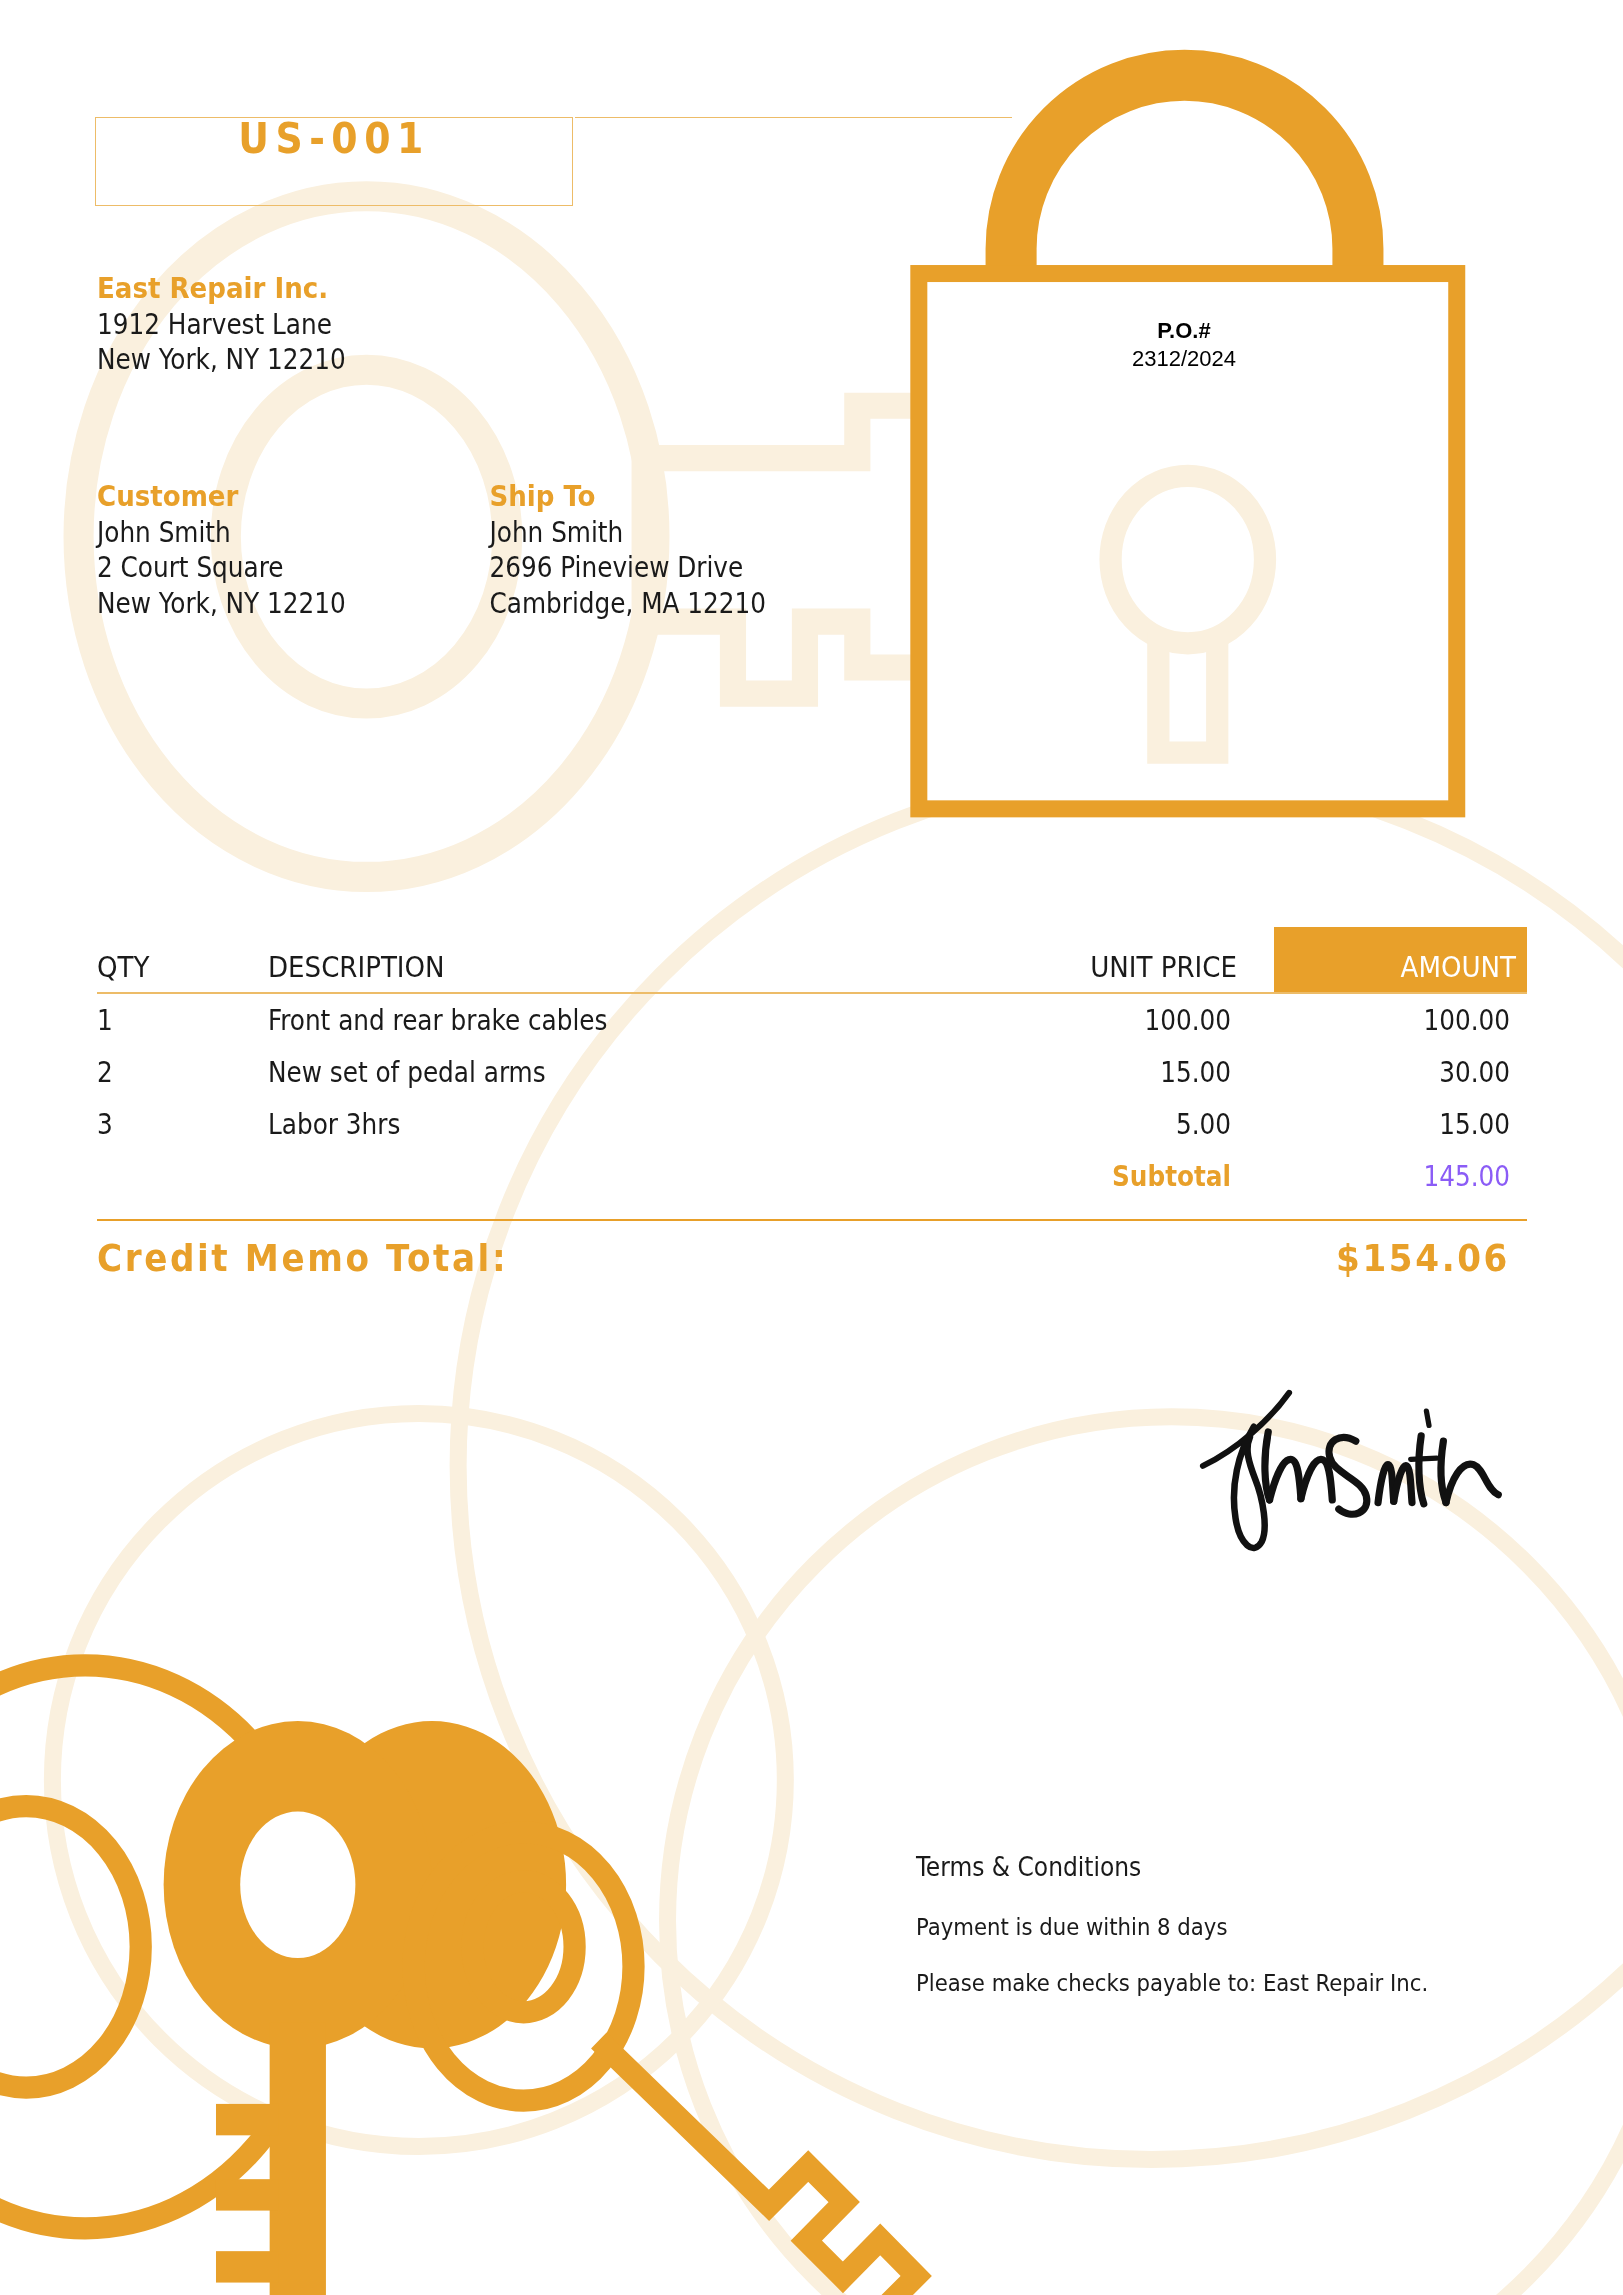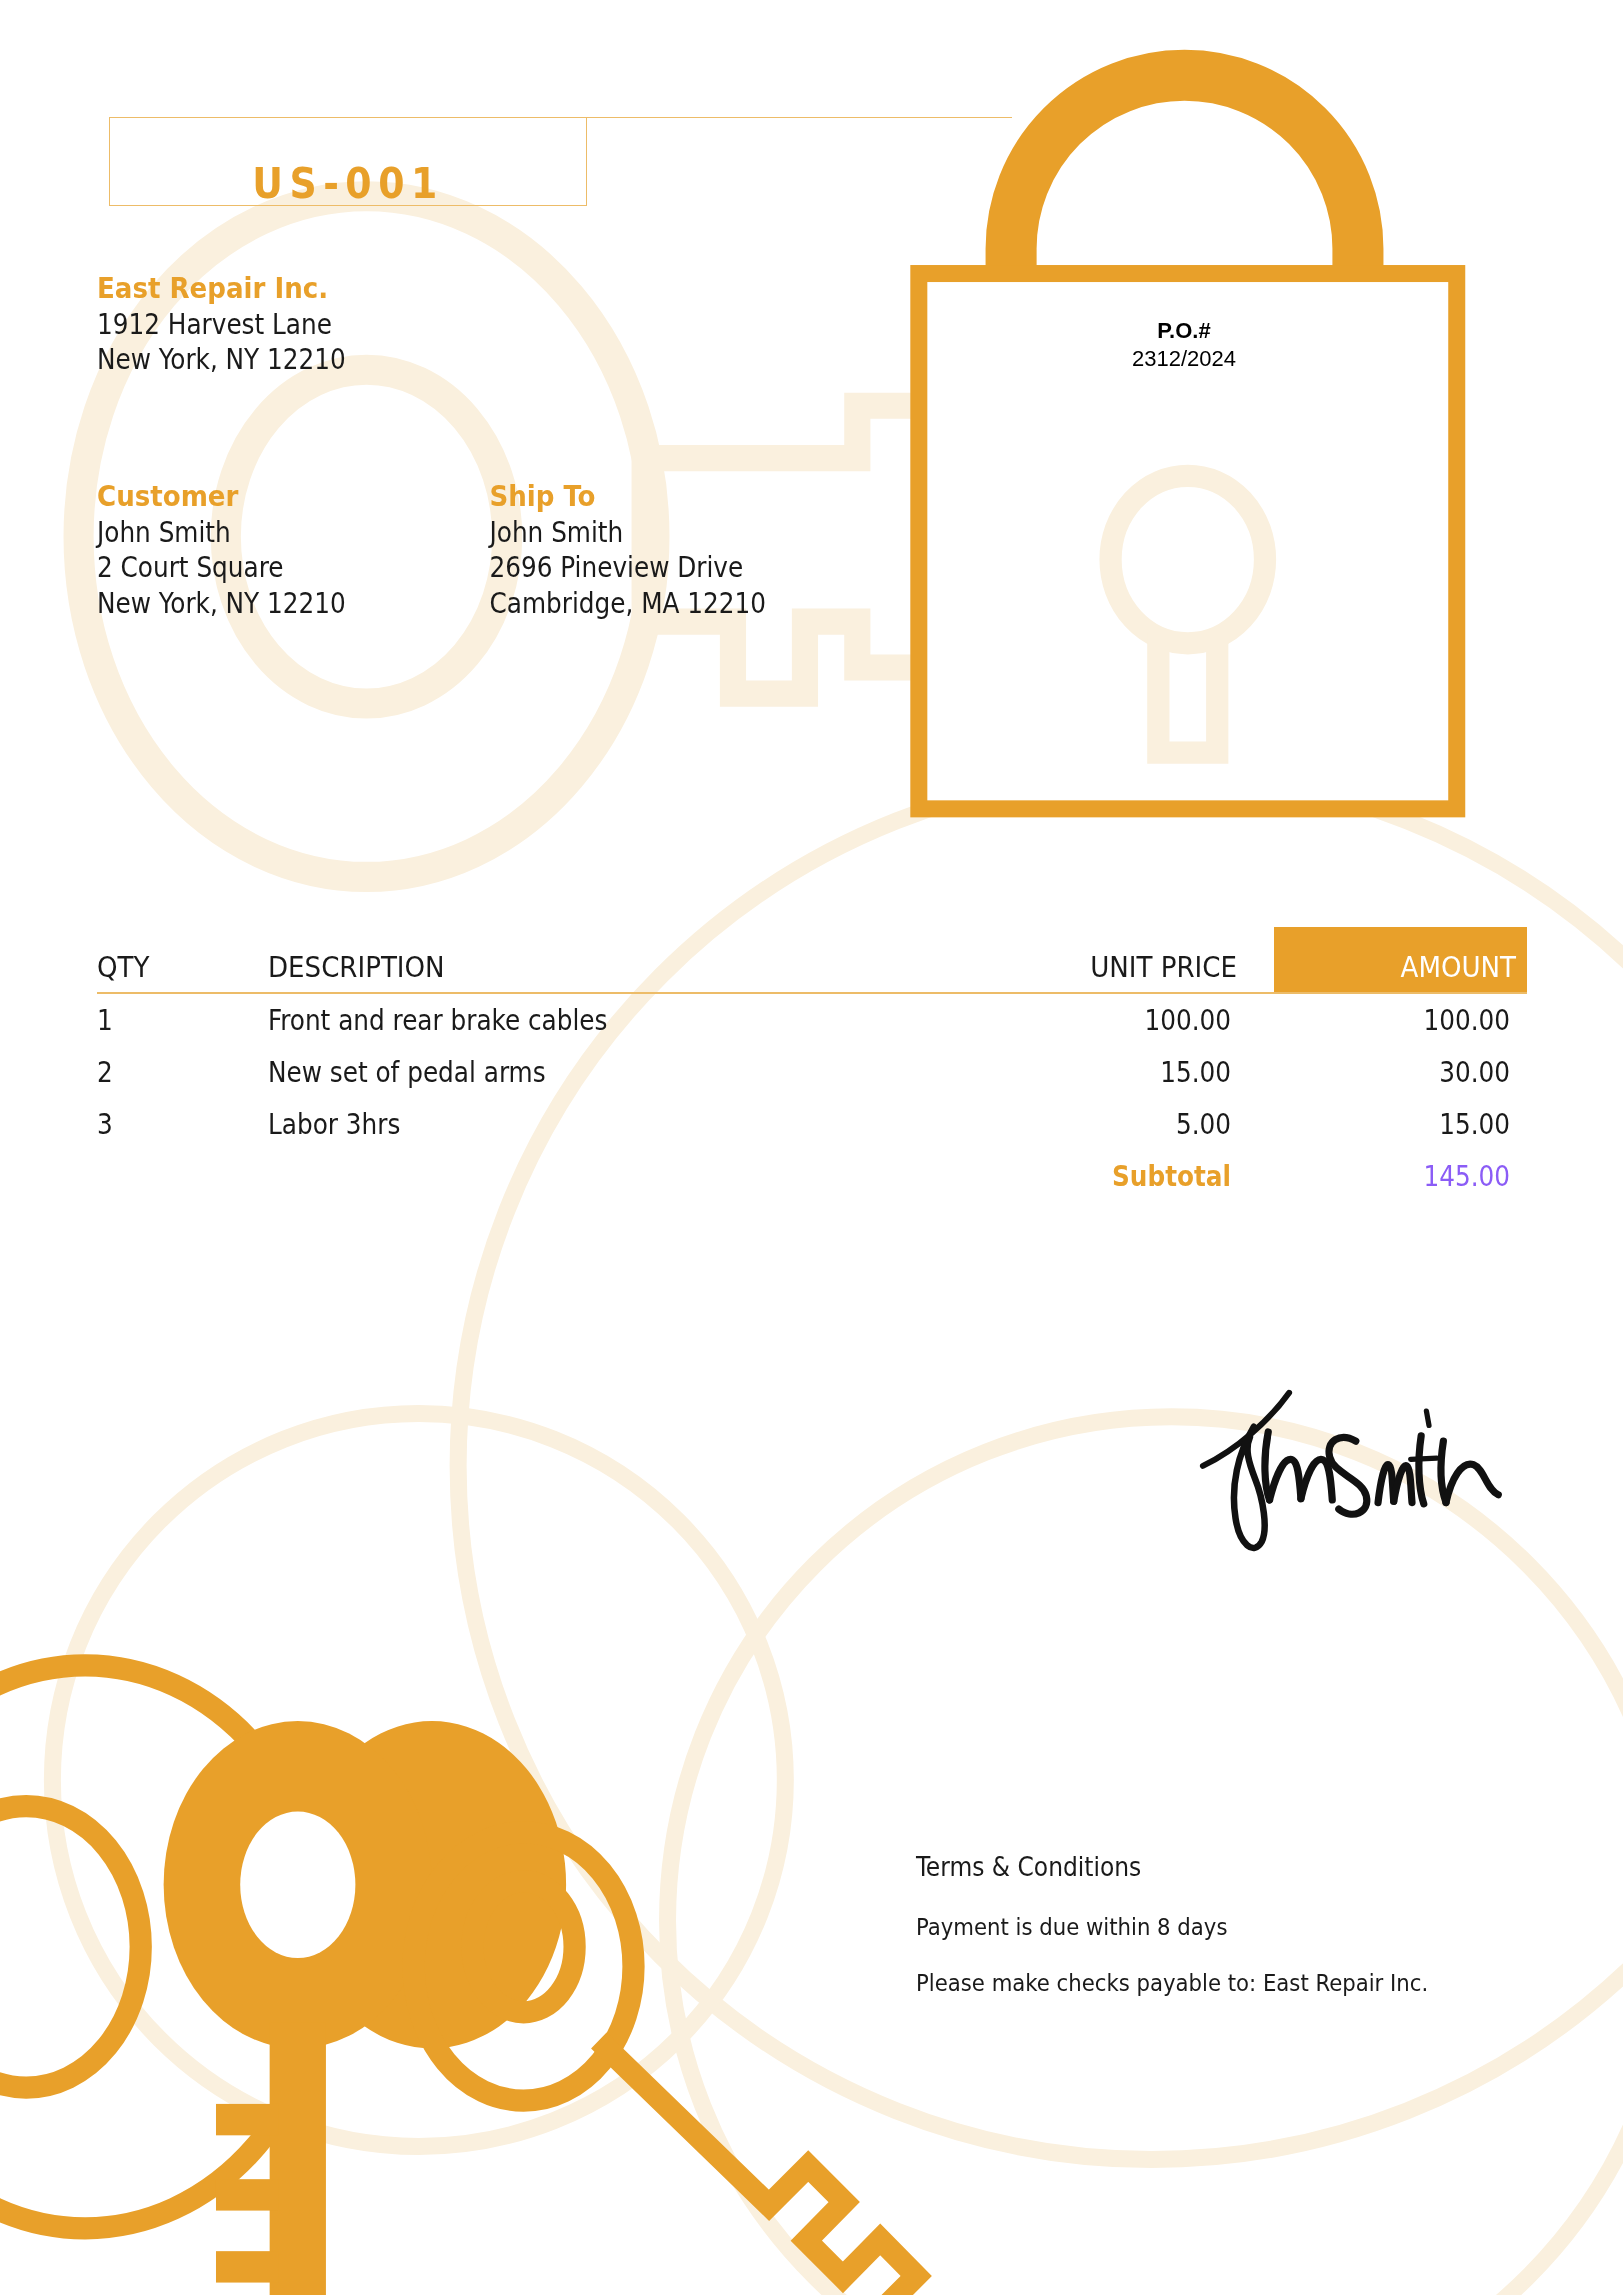--- a/index.html
+++ b/index.html
@@ -13,23 +13,23 @@
 
   
   .deco{position:absolute;inset:0;pointer-events:none;z-index:0;}
   .deco svg{position:absolute;left:0;top:0;}
 
   
   .content{position:absolute;inset:0;z-index:3;}
 
   
   .inv-box{
-    position:absolute;left:109px;top:117px;width:478px;height:89px;
+    position:absolute;left:95px;top:117px;width:478px;height:89px;
     border:1.3px solid #edbc68;box-sizing:border-box;
-    display:flex;align-items:flex-end;justify-content:center;
+    display:flex;align-items:flex-start;justify-content:center;
   }
   .inv-no{
     color:#e8a02a;font-weight:bold;font-size:42px;letter-spacing:6.5px;
     line-height:1;
   }
   .top-rule{
     position:absolute;left:575px;top:117px;width:437px;height:1.3px;
     background:#edbc68;
   }
 
@@ -233,20 +233,27 @@
           </div>
         </div>
 
       <div id="summary-host">
           <div class="sumrow">
             <div class="lbl">Subtotal</div>
             <div class="val">145.00</div>
           </div>
         </div>
 
+      <div class="total-wrap">
+        <div class="rule"></div>
+        <div class="total-row">
+          <div class="total-label">Credit Memo Total:</div>
+          <div class="total-value">$154.06</div>
+        </div>
+      </div>
     </div>
 
     <div class="sig">
       <svg width="327" height="183" viewBox="0 0 500 280">
         <g fill="none" stroke="#111111" stroke-linecap="round" stroke-linejoin="round">
           <path d="M18 130 C 70 105, 120 60, 150 18" stroke-width="9"></path>
           <path d="M96 70 C 72 110, 60 160, 68 210 C 74 250, 96 268, 108 246
                    C 118 226, 110 180, 98 150 C 88 124, 82 104, 90 86" stroke-width="10"></path>
           <path d="M118 78 C 110 120, 112 160, 120 182" stroke-width="11"></path>
           <path d="M120 182 C 128 150, 140 120, 152 120 C 164 120, 166 152, 168 180" stroke-width="11"></path>

